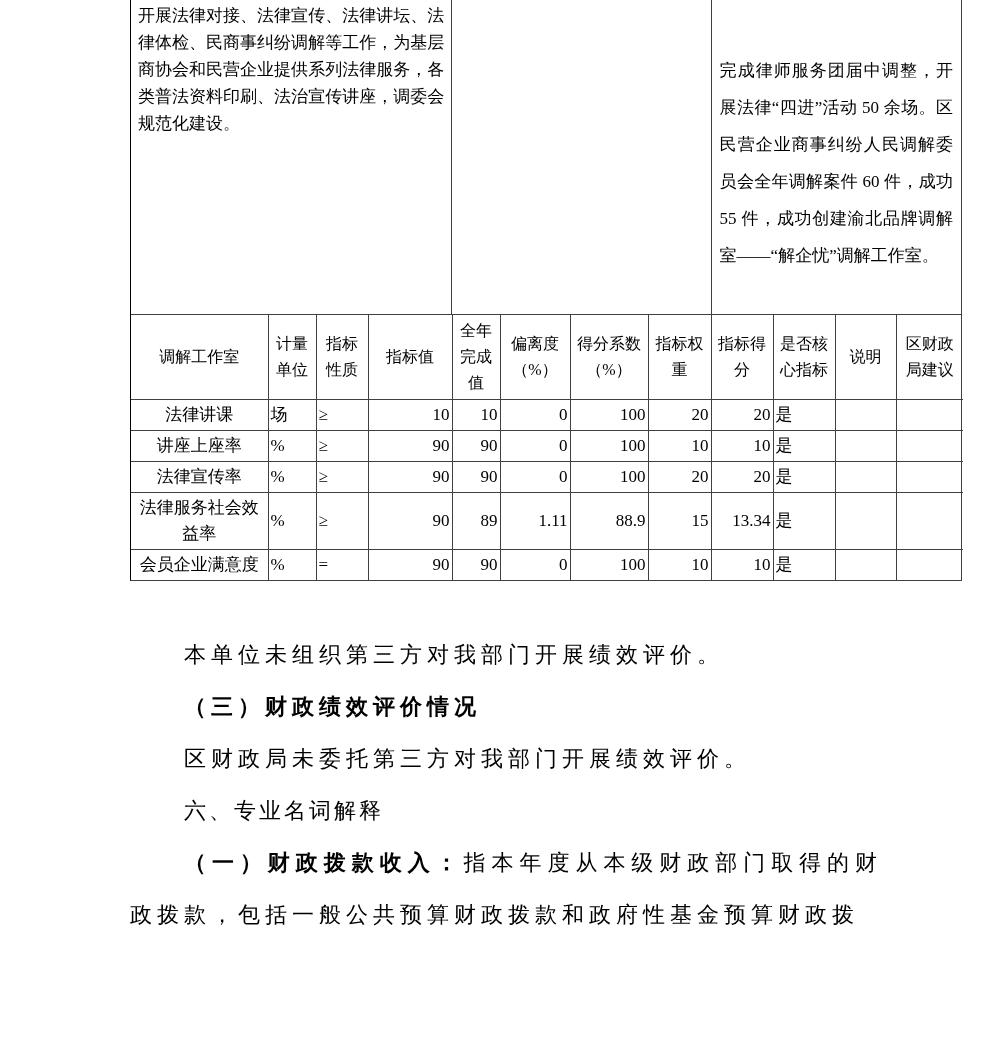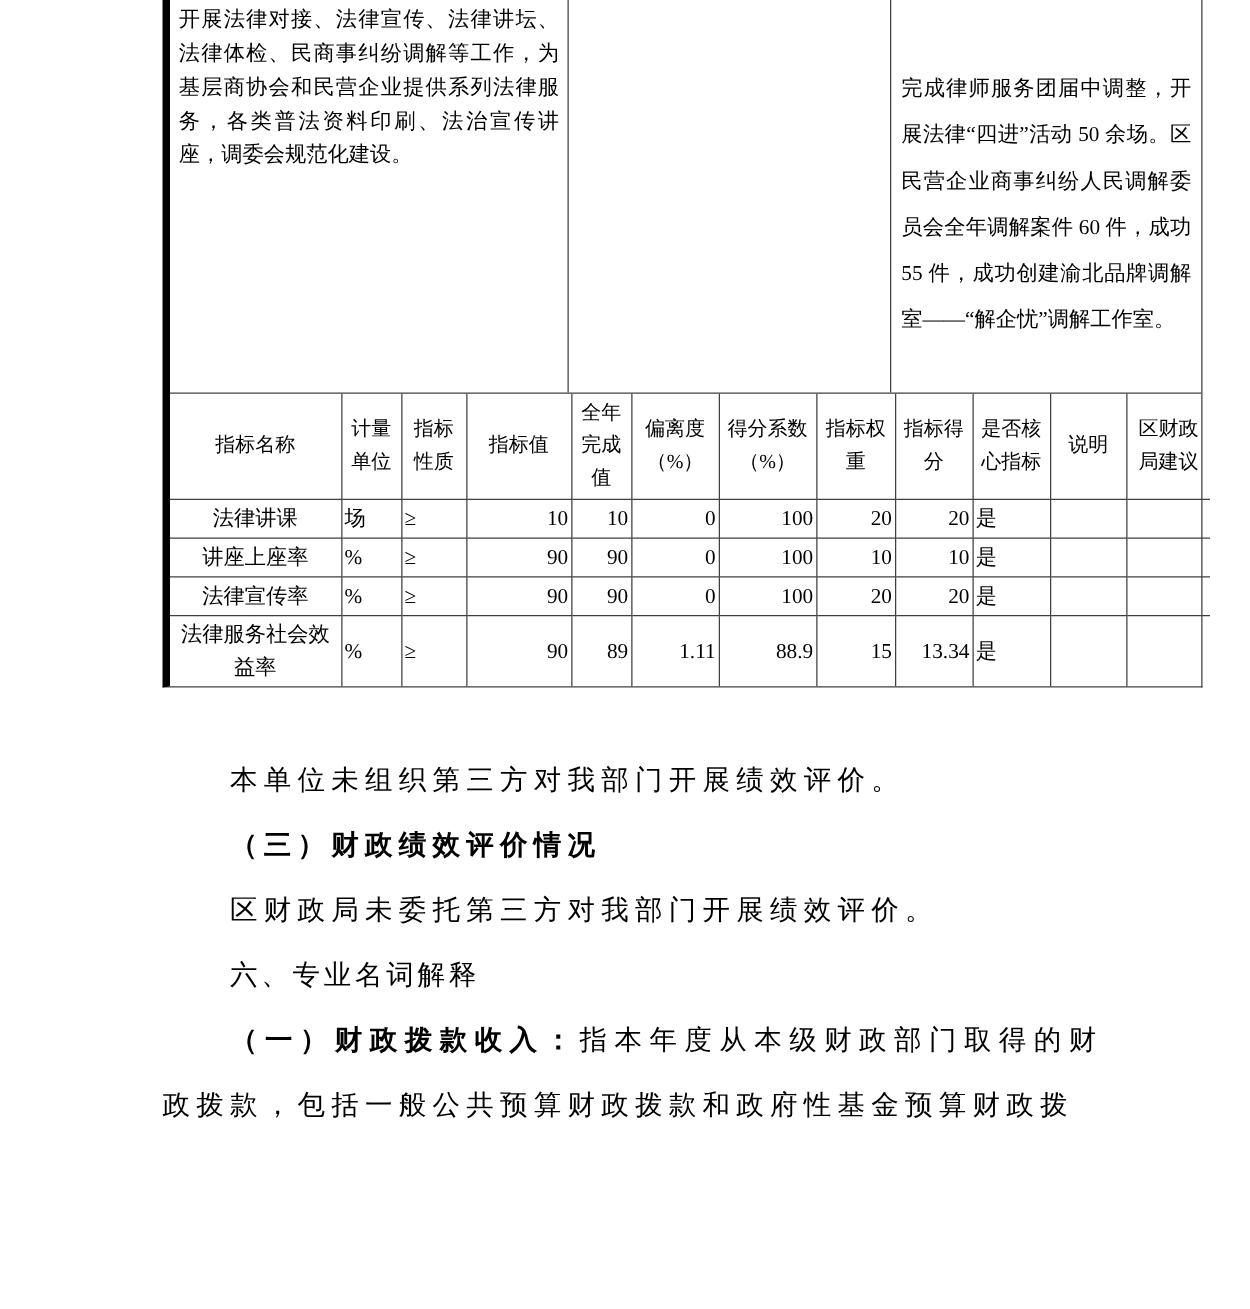--- a/index.html
+++ b/index.html
@@ -7,21 +7,21 @@
   body {
     width: 1000px; height: 1047px; overflow: hidden;
     background: #ffffff; color: #000;
     font-family: "Liberation Serif", "DejaVu Serif", serif;
   }
   .content { margin-left: 130px; width: 832px; }
 
   
   .doc-table {
     width: 832px;
-    border-left: 6px solid #000000;
+    border-left: 1px solid #000000;
     border-right: 1px solid #404040;
     border-bottom: 1px solid #404040;
   }
   .top-row { display: flex; height: 315px; border-bottom: 1px solid #404040; }
   .top-row .cell { padding: 2px 7px; font-size: 17px; text-align: justify; }
   .cell-left  { width: 322px; border-right: 1px solid #404040; line-height: 27px; }
   .cell-mid   { width: 260px; border-right: 1px solid #404040; }
   .cell-right { width: 250px; line-height: 37px; padding: 4px 8px 2px 8px !important; margin-top: 48px; }
 
   .title-row {
@@ -91,21 +91,21 @@
           <col class="w5">
           <col class="w6">
           <col class="w7">
         <col class="w8">
           <col class="w9">
           <col class="w10">
           <col class="w11">
       </colgroup>
       <thead>
         <tr id="header-row">
-            <th>指标名称</th>
+            <th>调解工作室</th>
             <th>计量单位</th>
             <th>指标性质</th>
             <th>指标值</th>
             <th>全年完成值</th>
             <th>偏离度（%）</th>
             <th>得分系数（%）</th>
             <th>指标权重</th>
             <th>指标得分</th>
             <th>是否核心指标</th>
             <th>说明</th>
@@ -162,20 +162,34 @@
             <td class="c3">90</td>
             <td class="c4">89</td>
             <td class="c5">1.11</td>
             <td class="c6">88.9</td>
             <td class="c7">15</td>
             <td class="c8">13.34</td>
             <td class="c9">是</td>
             <td class="c10"></td>
             <td class="c11"></td>
           </tr>
+          <tr>
+            <td class="c0">会员企业满意度</td>
+            <td class="c1">%</td>
+            <td class="c2">=</td>
+            <td class="c3">90</td>
+            <td class="c4">90</td>
+            <td class="c5">0</td>
+            <td class="c6">100</td>
+            <td class="c7">10</td>
+            <td class="c8">10</td>
+            <td class="c9">是</td>
+            <td class="c10"></td>
+            <td class="c11"></td>
+          </tr>
         </tbody>
     </table>
 
   </div>
 
   <div class="text-block">
     <p>本单位未组织第三方对我部门开展绩效评价。</p>
     <p class="h2">（三）财政绩效评价情况</p>
     <p>区财政局未委托第三方对我部门开展绩效评价。</p>
     <p class="h1">六、专业名词解释</p>

